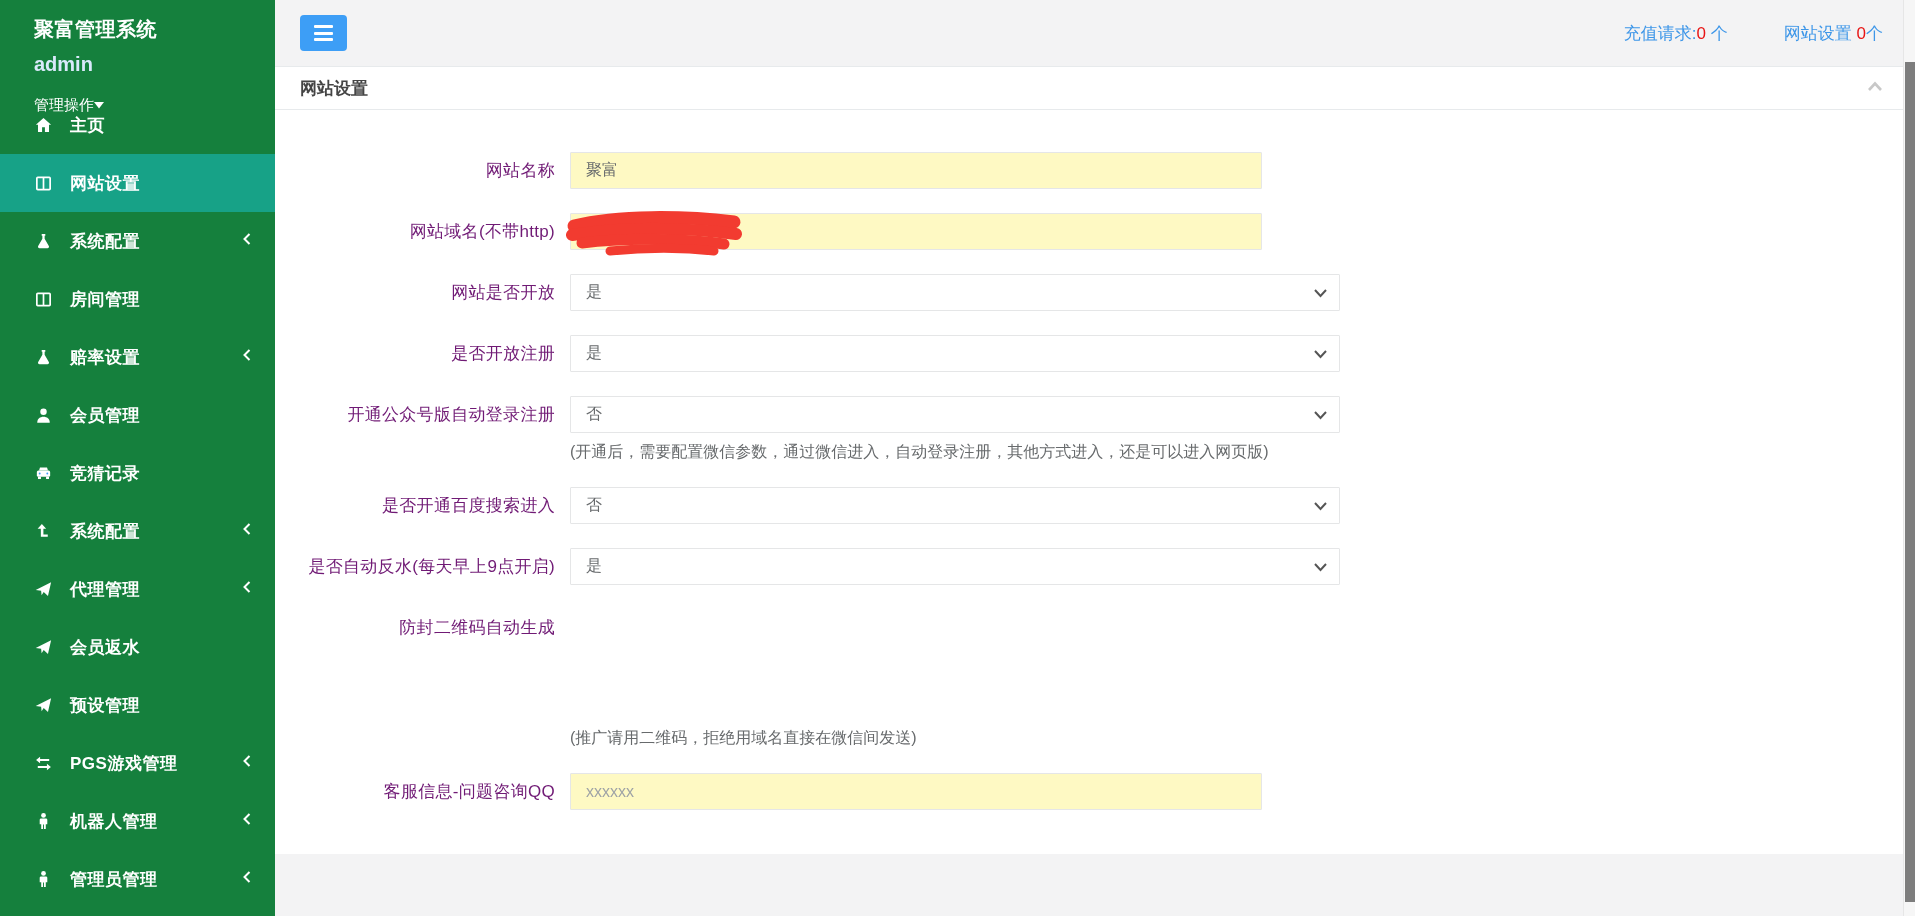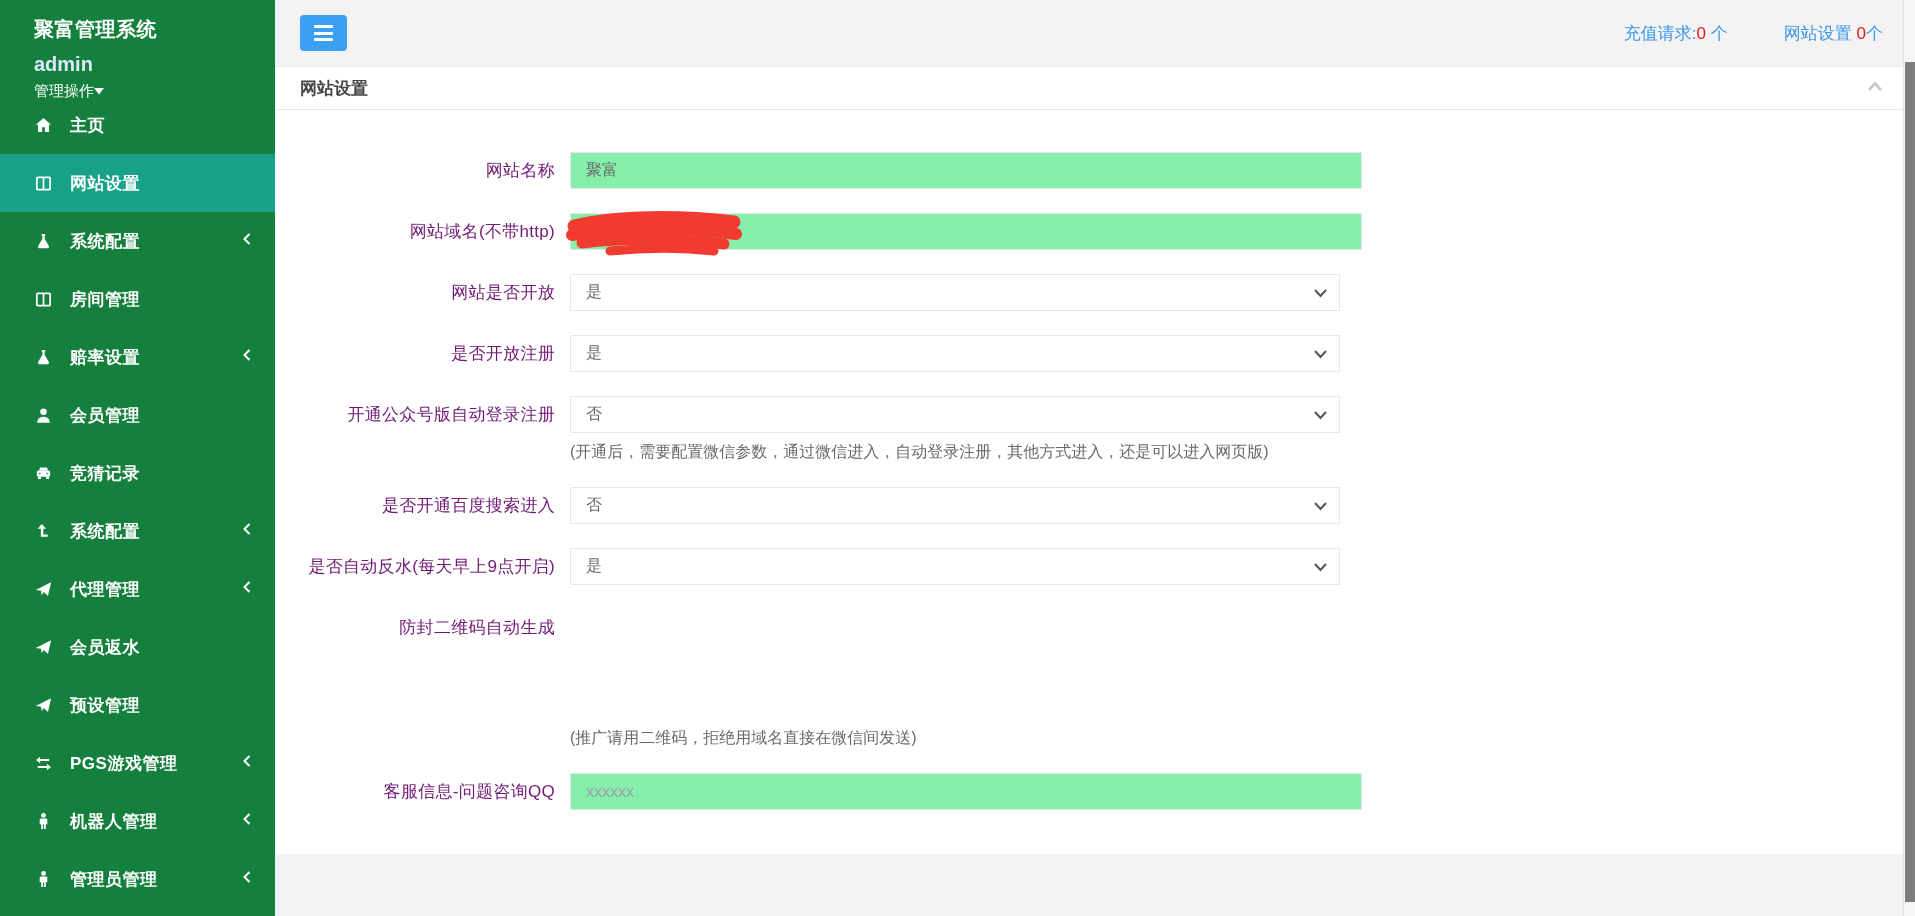--- a/index.html
+++ b/index.html
@@ -5,21 +5,21 @@
   * { margin:0; padding:0; box-sizing:border-box; }
   html,body { width:1915px; height:916px; overflow:hidden;
     font-family:"Liberation Sans","DejaVu Sans",sans-serif; background:#f3f3f4; }
 
   
   .sidebar { position:absolute; left:0; top:0; width:275px; height:916px;
     background:#15803d; z-index:5; }
   .brand { padding:16px 0 0 34px; }
   .brand-title { color:#ffffff; font-size:20px; font-weight:bold; letter-spacing:.5px; }
   .brand-user { color:#d9e9fb; font-size:20px; font-weight:bold; margin-top:10px; }
-  .brand-menu { color:#ffffff; font-size:15px; margin-top:6px; cursor:pointer;
+  .brand-menu { color:#ffffff; font-size:15px; margin-top:20px; cursor:pointer;
     display:flex; align-items:center; }
   .nav { position:absolute; top:96px; left:0; right:0; }
   .nav-item { height:58px; display:flex; align-items:center; padding:0 18px 0 34px;
     cursor:pointer; position:relative; }
   .nav-item.active { background:#17a287; }
   .nav-icon { width:19px; height:19px; flex:0 0 19px; display:flex;
     align-items:center; justify-content:center; }
   .nav-label { color:#ffffff; font-size:17px; font-weight:bold; margin-left:17px;
     letter-spacing:.5px; }
   .nav-caret { position:absolute; right:22px; top:50%; transform:translateY(-50%); }
@@ -44,21 +44,21 @@
   .panel-collapse { position:absolute; right:30px; top:50%; transform:translateY(-50%);
     cursor:pointer; }
 
   
   .form { padding:42px 0 20px 25px; }
   .form-row { display:flex; margin-bottom:24px; }
   .form-row.top-align { align-items:flex-start; }
   .f-label { width:255px; flex:0 0 255px; text-align:right; font-size:17px;
     font-weight:normal; color:#701a75; line-height:37px; letter-spacing:.3px; }
   .f-control { margin-left:15px; width:770px; position:relative; }
-  .text-input { width:792px; height:37px; border:1px solid #e5e6e7; background:#86efac;
+  .text-input { width:692px; height:37px; border:1px solid #e5e6e7; background:#fef9c3;
     padding:0 15px; font-size:16px; color:#676a6c; border-radius:1px; outline:none;
     font-family:"Liberation Sans","DejaVu Sans",sans-serif; }
   .text-input::placeholder { color:#9fa3a6; }
   .select-box { width:770px; height:37px; border:1px solid #e5e6e7; background:#fff;
     border-radius:1px; display:flex; align-items:center; padding:0 15px;
     cursor:pointer; position:relative; }
   .select-value { font-size:16px; color:#676a6c; }
   .select-arrow { position:absolute; right:11px; top:50%; transform:translateY(-50%); }
   .helper { font-size:16px; color:#676a6c; margin-top:8px; line-height:22px; }
   .qr-area { height:110px; }

